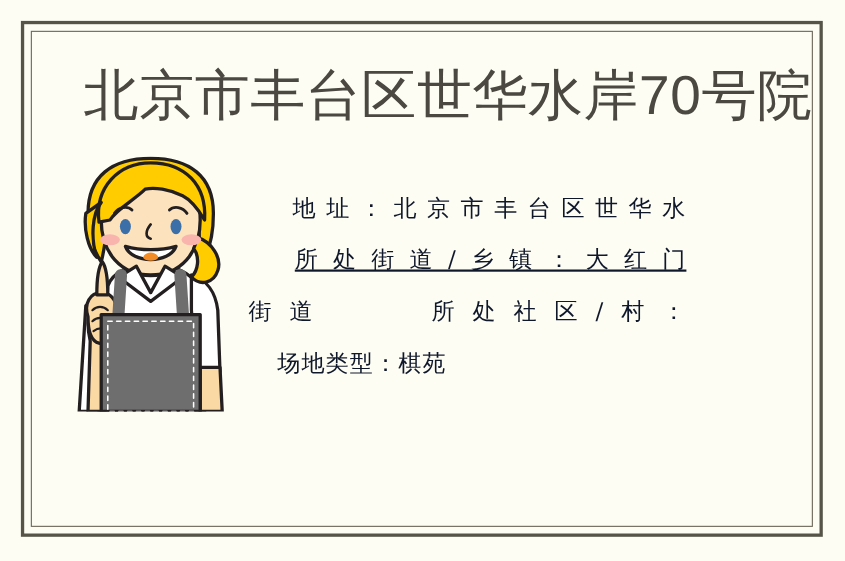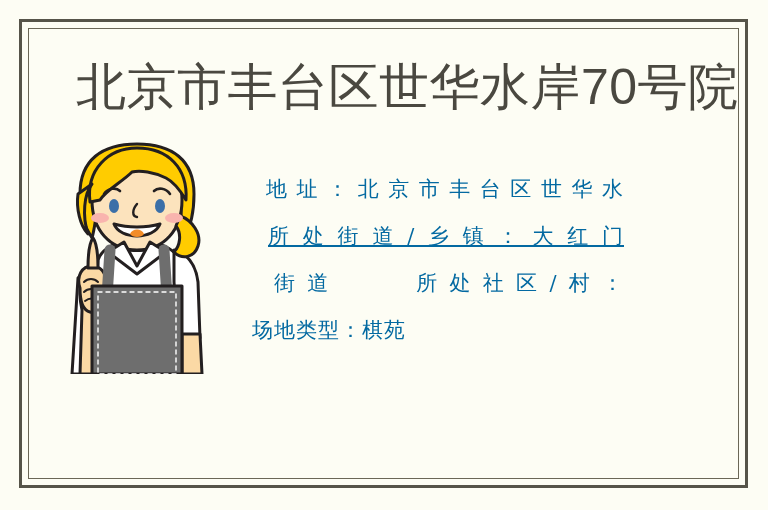--- a/index.html
+++ b/index.html
@@ -69,33 +69,33 @@
 
   
   .info-block {
     position: absolute;
     left: 222px;
     top: 166px;
     width: 402px;
     font-family: "DejaVu Serif", "Liberation Serif", serif;
     font-size: 21px;
     line-height: 47px;
-    color: #0369a1;
+    color: #0f172a;
     text-align: justify;
     text-align-last: justify;
     letter-spacing: 1px;
   }
   .info-block .info-line {
     display: block;
     white-space: pre;
   }
   .line-1 { padding-left: 44px; }
   .line-2 { padding-left: 2px; }
   .line-3 { padding-left: 46px; text-decoration: underline; }
-  .line-4 { padding-left: 4px; margin-left: 48px; }
+  .line-4 { padding-left: 4px; }
   .line-5 { padding-left: 30px; text-align-last: left; }
 </style>
 </head>
 <body>
 
 <div class="page">
 
   <div class="frame-outer"></div>
   <div class="frame-inner"></div>
 

